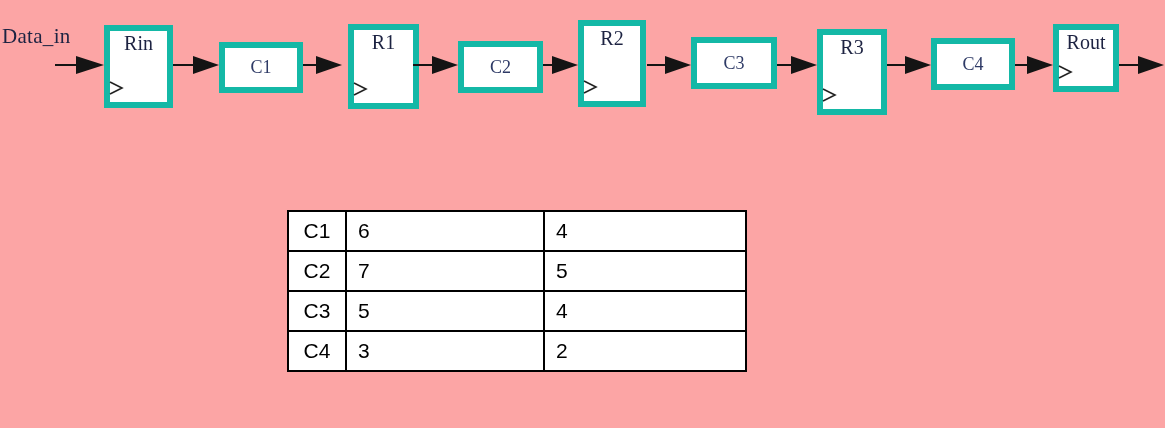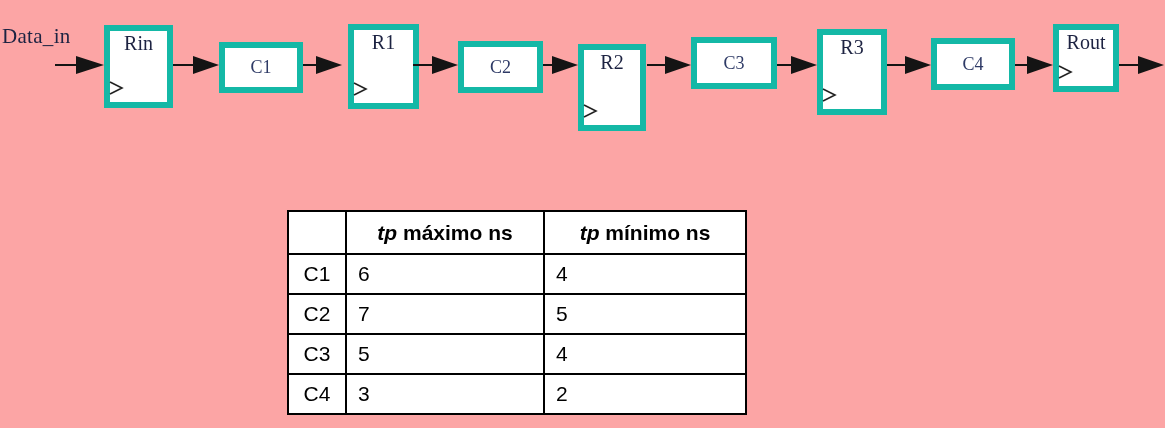--- a/index.html
+++ b/index.html
@@ -93,21 +93,21 @@
 
     <div class="box comb" style="left:458px; top:41px; width:85px; height:52px;">
       <span class="comb-label">C2</span>
     </div>
 
     <svg class="arrow" style="left:543px; top:54px;" width="35" height="22" viewBox="0 0 35 22">
       <line x1="0" y1="11" x2="27" y2="11"></line>
       <polygon points="9,2 35,11 9,20"></polygon>
     </svg>
 
-    <div class="box reg" style="left:578px; top:20px; width:68px; height:87px;margin-top:24px;">
+    <div class="box reg" style="left:578px; top:20px; width:68px; height:87px;">
       <span class="reg-label">R2</span>
       <svg class="clk" width="15" height="14" viewBox="0 0 15 14">
         <polyline points="1,1 13,7 1,13" fill="none" stroke="#222222" stroke-width="1.6"></polyline>
       </svg>
     </div>
 
     <svg class="arrow" style="left:647px; top:54px;" width="44" height="22" viewBox="0 0 44 22">
       <line x1="0" y1="11" x2="36" y2="11"></line>
       <polygon points="18,2 44,11 18,20"></polygon>
     </svg>
@@ -155,25 +155,20 @@
     </svg>
   </div>
 
   <table class="ttable">
     <colgroup>
       <col class="col-lbl">
         <col class="col-max">
         <col class="col-min">
     </colgroup>
     <tbody>
-        <tr>
-      <th></th>
-      <th><span class="hdr-tp">tp</span><span class="hdr-rest">máximo ns</span></th>
-      <th><span class="hdr-tp">tp</span><span class="hdr-rest">mínimo ns</span></th>
-    </tr>
     <tr>
       <td class="rlabel">C1</td>
       <td class="num">6</td>
       <td class="num">4</td>
     </tr>
     <tr>
       <td class="rlabel">C2</td>
       <td class="num">7</td>
       <td class="num">5</td>
     </tr>

